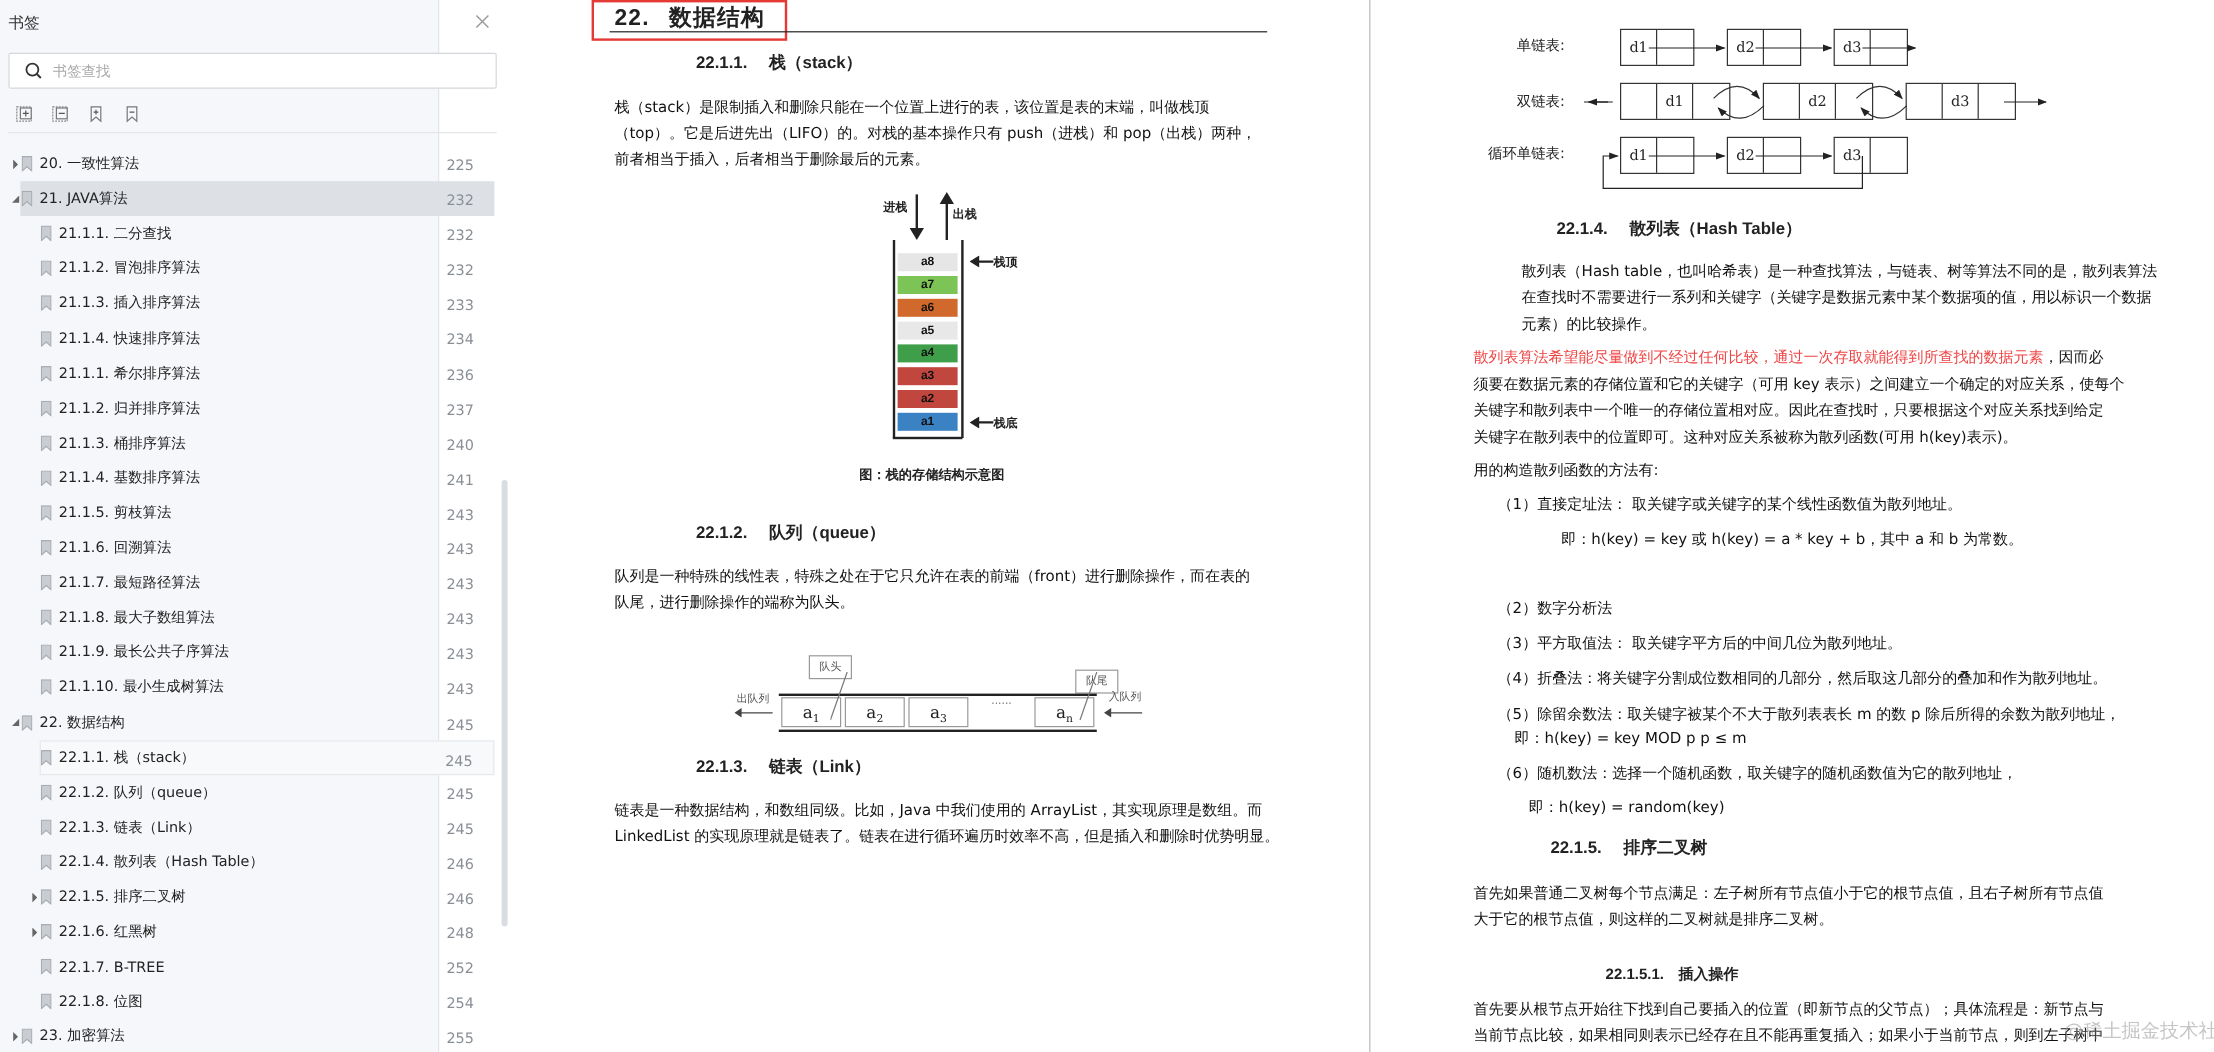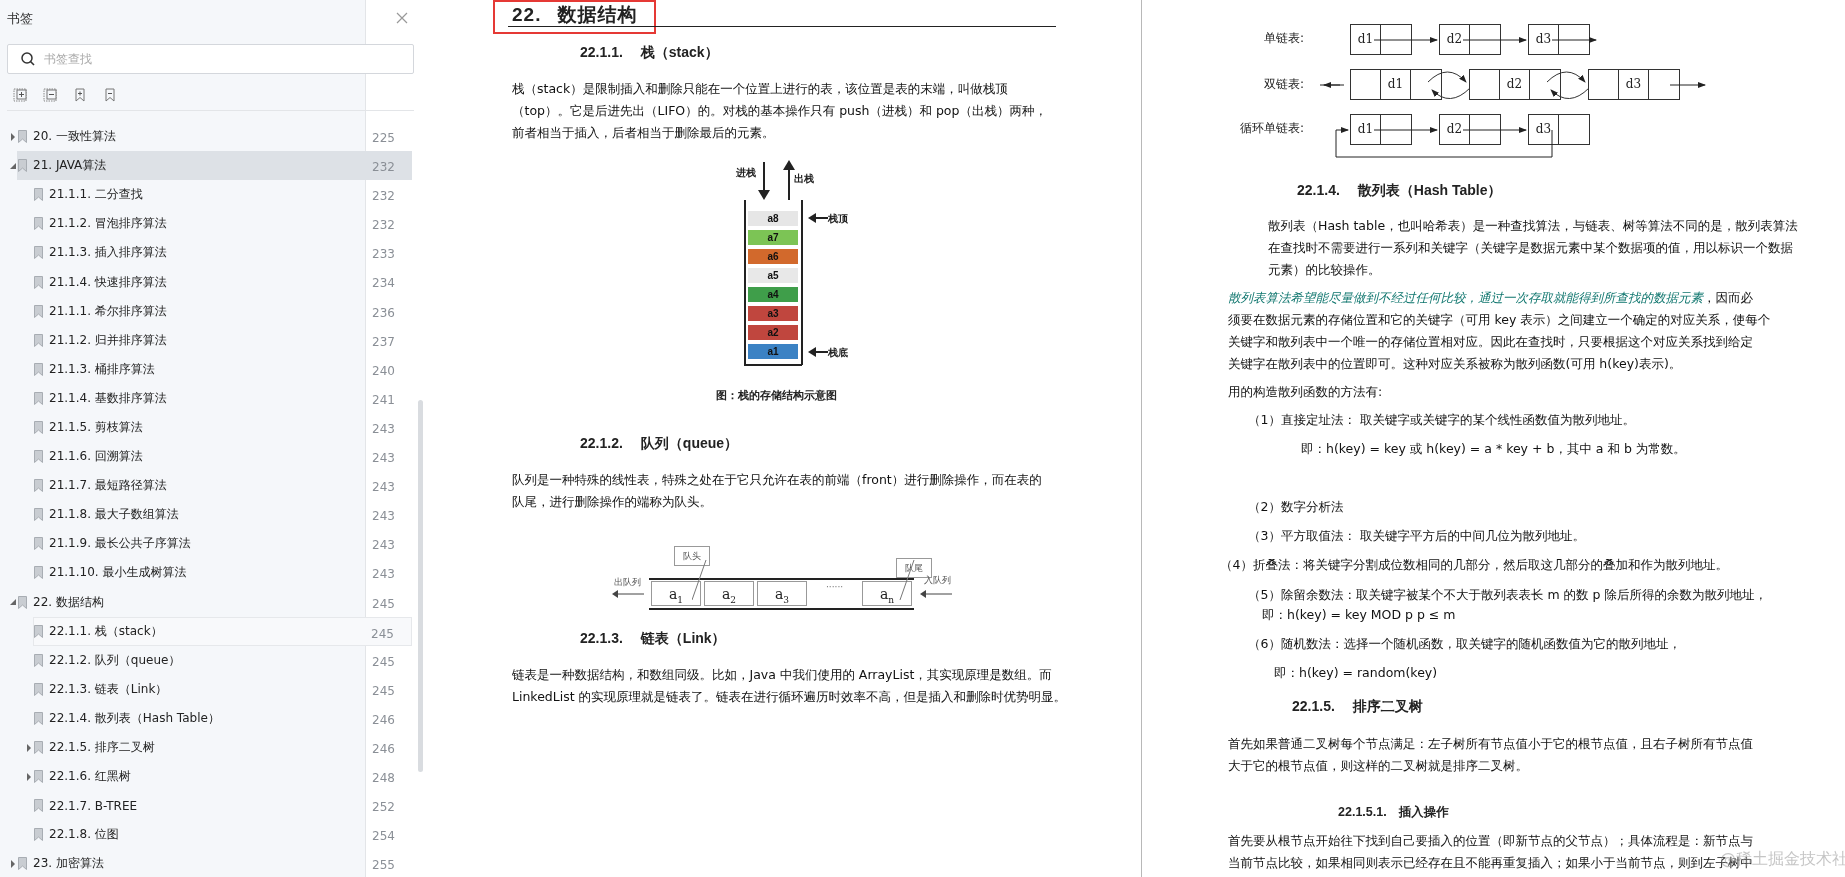--- a/index.html
+++ b/index.html
@@ -43,21 +43,21 @@
 
   .sb-scroll { position: absolute; left: 418px; top: 400px; width: 5px; height: 372px; background: #d9dce0; border-radius: 3px; }
   .page-sep { position: absolute; left: 1141px; top: 0; width: 1px; height: 877px; background: #b8b8b8; }
   .h1 { position: absolute; left: 512px; top: 2px; font-size: 19px; font-weight: bold; font-family: "Liberation Sans", sans-serif; letter-spacing: 1px; }
   .h1 .num { margin-right: 16px; }
   .h1-line { position: absolute; left: 508px; top: 26px; width: 548px; height: 1px; background: #222; }
   .h1-box { position: absolute; left: 493px; top: 0px; width: 163px; height: 34px; border: 2px solid #e53935; }
   .h3 { position: absolute; font-size: 14px; font-weight: bold; font-family: "Liberation Sans", sans-serif; }
   .h3 .num { margin-right: 18px; }
   .para { position: absolute; font-size: 12.5px; line-height: 22px; color: #111; }
-  .para .red { color: #0f766e; font-style: italic; }
+  .para .red { color: #ef4444; }
 
   
   .stack-fig { position: absolute; left: 734px; top: 160px; width: 160px; height: 210px; }
   .stack-wall { position: absolute; top: 40px; width: 2px; height: 165px; background: #222; }
   .stack-bottom { position: absolute; left: 10px; top: 204px; width: 58px; height: 2px; background: #222; }
   .cell { position: absolute; left: 14px; width: 50px; height: 15px; font-size: 10px; font-weight: bold; text-align: center; line-height: 15px; color: #111; font-family: "Liberation Sans", sans-serif; }
   .stack-lbl { position: absolute; font-size: 10px; font-weight: bold; }
   .arrow-v { position: absolute; width: 2px; background: #222; }
   .fig-cap { position: absolute; left: 716px; top: 388px; font-size: 11px; font-weight: bold; }
 
@@ -509,21 +509,21 @@
     <div><span class="red">散列表算法希望能尽量做到不经过任何比较，通过一次存取就能得到所查找的数据元素</span><span>，因而必</span></div>
     <div>须要在数据元素的存储位置和它的关键字（可用 key 表示）之间建立一个确定的对应关系，使每个</div>
     <div>关键字和散列表中一个唯一的存储位置相对应。因此在查找时，只要根据这个对应关系找到给定</div>
     <div>关键字在散列表中的位置即可。这种对应关系被称为散列函数(可用 h(key)表示)。</div>
   </div>
   <div class="para" style="left:1228px;top:381px;">用的构造散列函数的方法有:</div>
   <div class="para" style="left:1248px;top:409px;">（1）直接定址法： 取关键字或关键字的某个线性函数值为散列地址。</div>
   <div class="para" style="left:1301px;top:438px;">即：h(key) = key   或 h(key) = a * key + b，其中 a 和 b 为常数。</div>
   <div class="para" style="left:1248px;top:496px;">（2）数字分析法</div>
   <div class="para" style="left:1248px;top:525px;">（3）平方取值法： 取关键字平方后的中间几位为散列地址。</div>
-  <div class="para" style="left:1220px;top:554px;">（4）折叠法：将关键字分割成位数相同的几部分，然后取这几部分的叠加和作为散列地址。</div>
+  <div class="para" style="left:1248px;top:554px;">（4）折叠法：将关键字分割成位数相同的几部分，然后取这几部分的叠加和作为散列地址。</div>
   <div class="para" style="left:1248px;top:584px;">（5）除留余数法：取关键字被某个不大于散列表表长 m 的数 p 除后所得的余数为散列地址，</div>
   <div class="para" style="left:1262px;top:604px;">即：h(key) = key MOD p    p ≤ m</div>
   <div class="para" style="left:1248px;top:633px;">（6）随机数法：选择一个随机函数，取关键字的随机函数值为它的散列地址，</div>
   <div class="para" style="left:1274px;top:662px;">即：h(key) = random(key)</div>
 
   <div class="h3" style="left:1292px;top:698px;">
     <span class="num">22.1.5.</span><span>排序二叉树</span>
   </div>
   <div class="para" style="left:1228px;top:733px;">
     <div>首先如果普通二叉树每个节点满足：左子树所有节点值小于它的根节点值，且右子树所有节点值</div>

